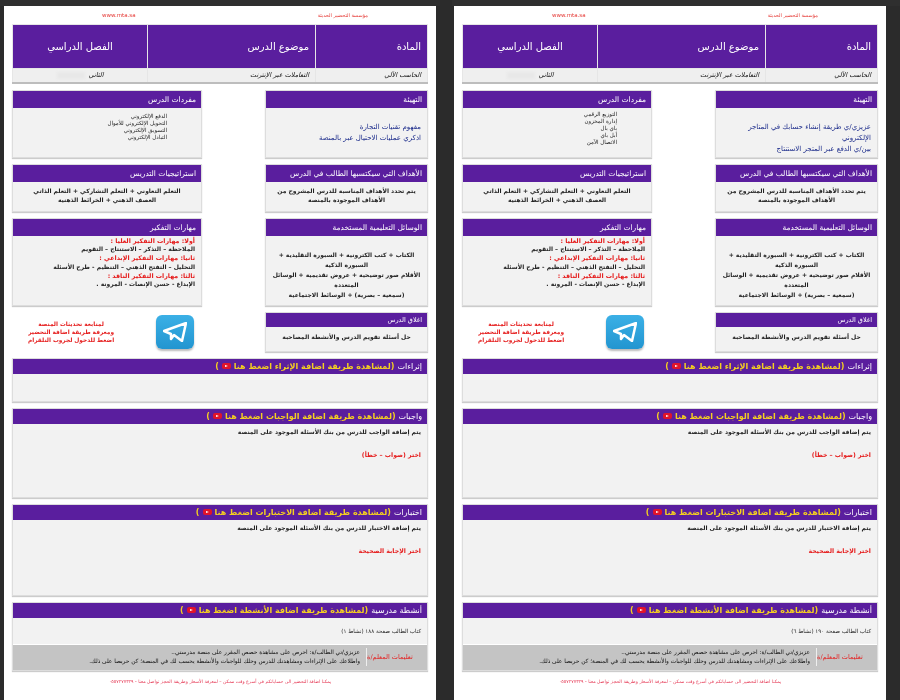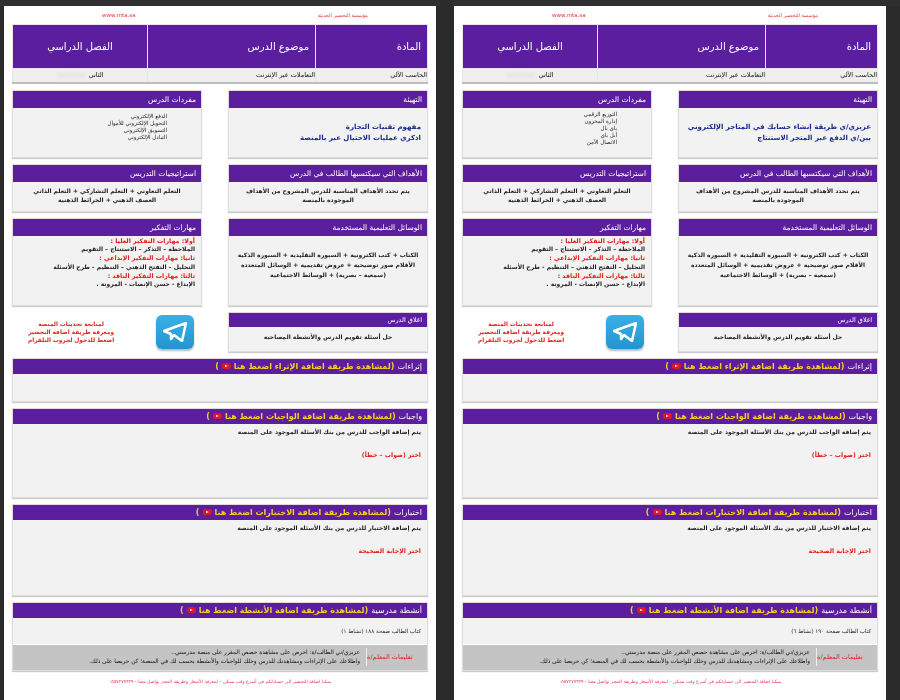--- a/index.html
+++ b/index.html
@@ -13,35 +13,35 @@
   .page.right { left: 454px; }
   .divider-bar { position: absolute; left: 440px; top: 0; width: 12px; height: 700px; background: #2b2b2b; }
   .topline { position: absolute; top: 0; left: 0; width: 900px; height: 6px; background: #2f2f2f; }
   .inner { position: absolute; left: 8px; right: 8px; top: 0; }
 
   .brand-row { height: 18px; display: flex; justify-content: space-between; align-items: center; padding: 0 60px 0 90px; font-size: 5px; color: #e53935; }
   .brand-row .url { font-size: 5.5px; }
 
   .meta-table { width: 100%; border-collapse: collapse; }
   .meta-table th { background: #5a1e9e; color: #fff; font-weight: normal; font-size: 10px; height: 17px; padding: 16px 6px; border: 1px solid #e6e6e6; margin-left: 8px; }
-  .meta-table td { background: #efefef; color: #111; font-size: 6.5px; height: 14px; padding: 0 0; border: 1px solid #e6e6e6; border-bottom: 2px solid #bdbdbd; }
+  .meta-table td { background: #efefef; color: #111; font-size: 6.5px; height: 14px; padding: 0 6px; border: 1px solid #e6e6e6; border-bottom: 2px solid #bdbdbd; font-style: italic; }
   .meta-table .c1 { width: 112px; text-align: right; }
   .meta-table .c2 { width: 168px; text-align: right; }
   .meta-table .c3 { text-align: center; }
   .blur { display: inline-block; width: 28px; height: 7px; background: #e8e8e8; filter: blur(1px); vertical-align: middle; margin-right: 4px; }
 
   .row2 { display: flex; justify-content: space-between; margin-top: 6px; }
   .box { background: #f2f2f2; border: 1px solid #ddd; box-shadow: 0 1px 1px #ccc; }
   .box .hd { background: #5a1e9e; color: #fff; font-size: 7.5px; height: 17px; line-height: 17px; padding: 0 5px; }
   .box .bd { padding: 4px 6px; font-size: 6px; color: #222; }
-  .w-right { width: 200px; }
+  .w-right { width: 163px; }
   .w-left { width: 190px; }
 
   .ul-list div { font-size: 5.5px; line-height: 7px; padding-right: 28px; }
-  .blue-bold { color: #1a2a8a; font-weight: bold; font-size: 7px; line-height: 11px; }
+  .blue-bold { color: #1a2a8a; font-weight: normal; font-size: 7px; line-height: 11px; }
   .center { text-align: center; }
   .red-bold { color: #e51c1c; font-weight: bold; }
   .skills div { font-size: 6px; line-height: 8.8px; }
   .skills .red-bold { font-size: 6.3px; }
 
   .promo { width: 190px; height: 40px; display: flex; align-items: center; justify-content: space-between; padding: 0 8px 0 16px; }
   .tg { width: 38px; height: 34px; border-radius: 6px; background: linear-gradient(#3bb0e6, #2295d0); position: relative; box-shadow: 0 2px 2px #bbb; }
   .tg svg { position: absolute; left: 7px; top: 7px; }
   .promo-text { color: #e51c1c; font-size: 5.8px; line-height: 8px; font-weight: bold; text-align: center; }
 

